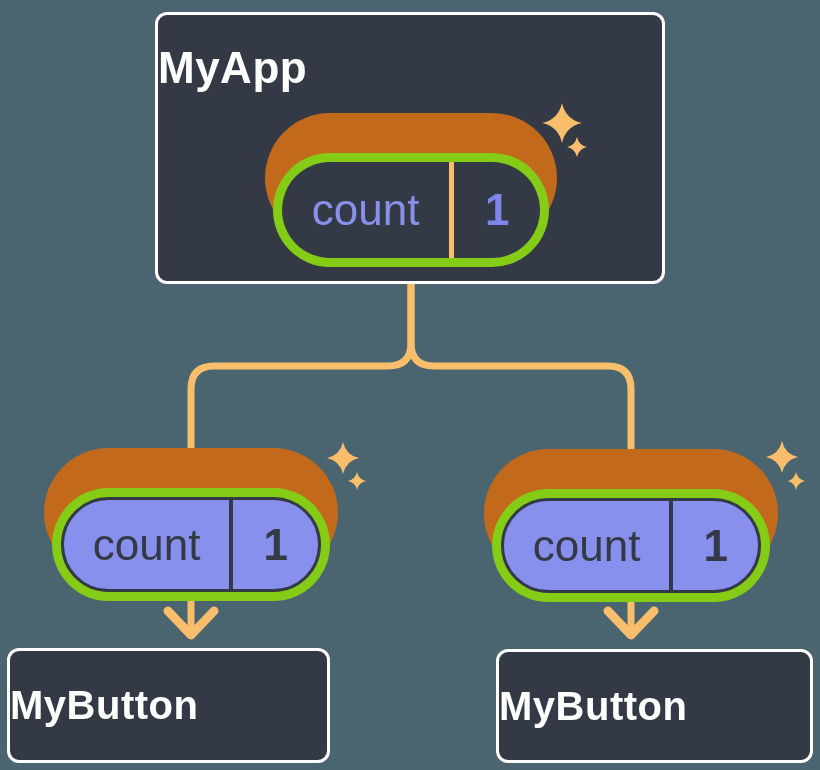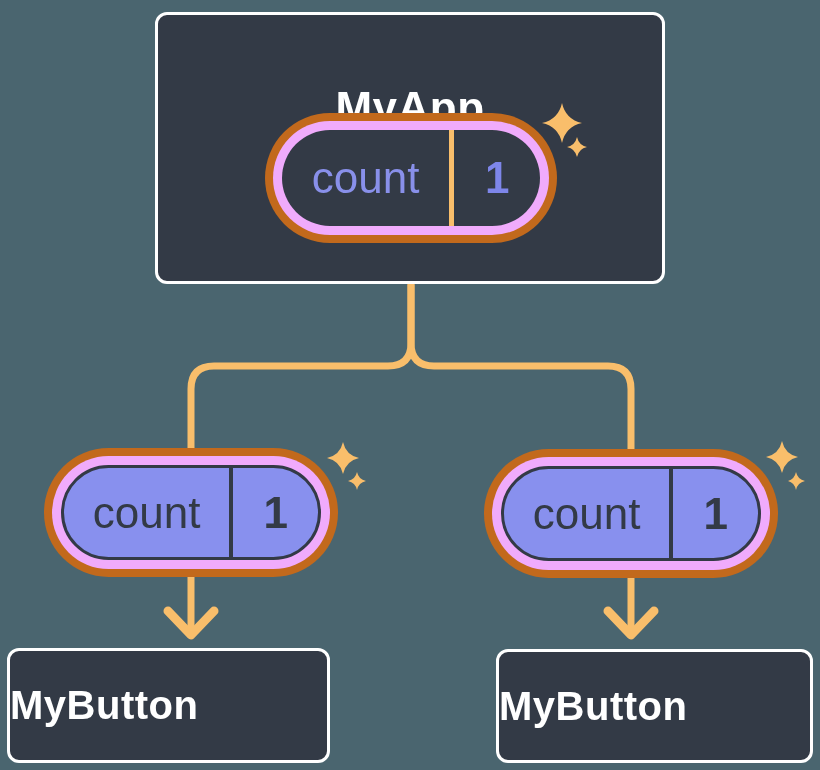--- a/index.html
+++ b/index.html
@@ -19,24 +19,23 @@
     position: absolute;
     box-sizing: border-box;
     background: #333A46;
     border: 3px solid #FFFFFF;
     border-radius: 12px;
     z-index: 2;
   }
   .node-root { left: 155px; top: 12px; width: 510px; height: 272px; }
   .node-root .node-title {
     position: absolute; left: 0; right: 0; top: 28px;
-    text-align: center;
+    text-align: left;
     font-size: 44px; font-weight: 600; color: #FFFFFF;
     letter-spacing: 0.5px;
-    margin-top: 40px;
   }
   .node-button {
     display: flex; align-items: center; 
     font-size: 40px; font-weight: 600; color: #FFFFFF;
     letter-spacing: 0.5px;
   }
   .node-button.left  { left: 7px;   top: 648px; width: 323px; height: 115px; }
   .node-button.right { left: 496px; top: 649px; width: 317px; height: 114px; }
 
   
@@ -45,22 +44,23 @@
     box-sizing: border-box;
     border-radius: 999px;
     background: #C2691C;           
     padding: 8px;
     z-index: 2;
   }
   .pill-band {
     height: 100%;
     box-sizing: border-box;
     border-radius: 999px;
-    background: #f0abfc;           
+    background: #84cc16;           
     padding: 9px;
+    margin-top: 32px;
   }
   .pill-core {
     height: 100%;
     box-sizing: border-box;
     border-radius: 999px;
     display: flex;
     align-items: stretch;
     overflow: hidden;
   }
   .pill-root { left: 265px; top: 113px; width: 292px; height: 130px; }

